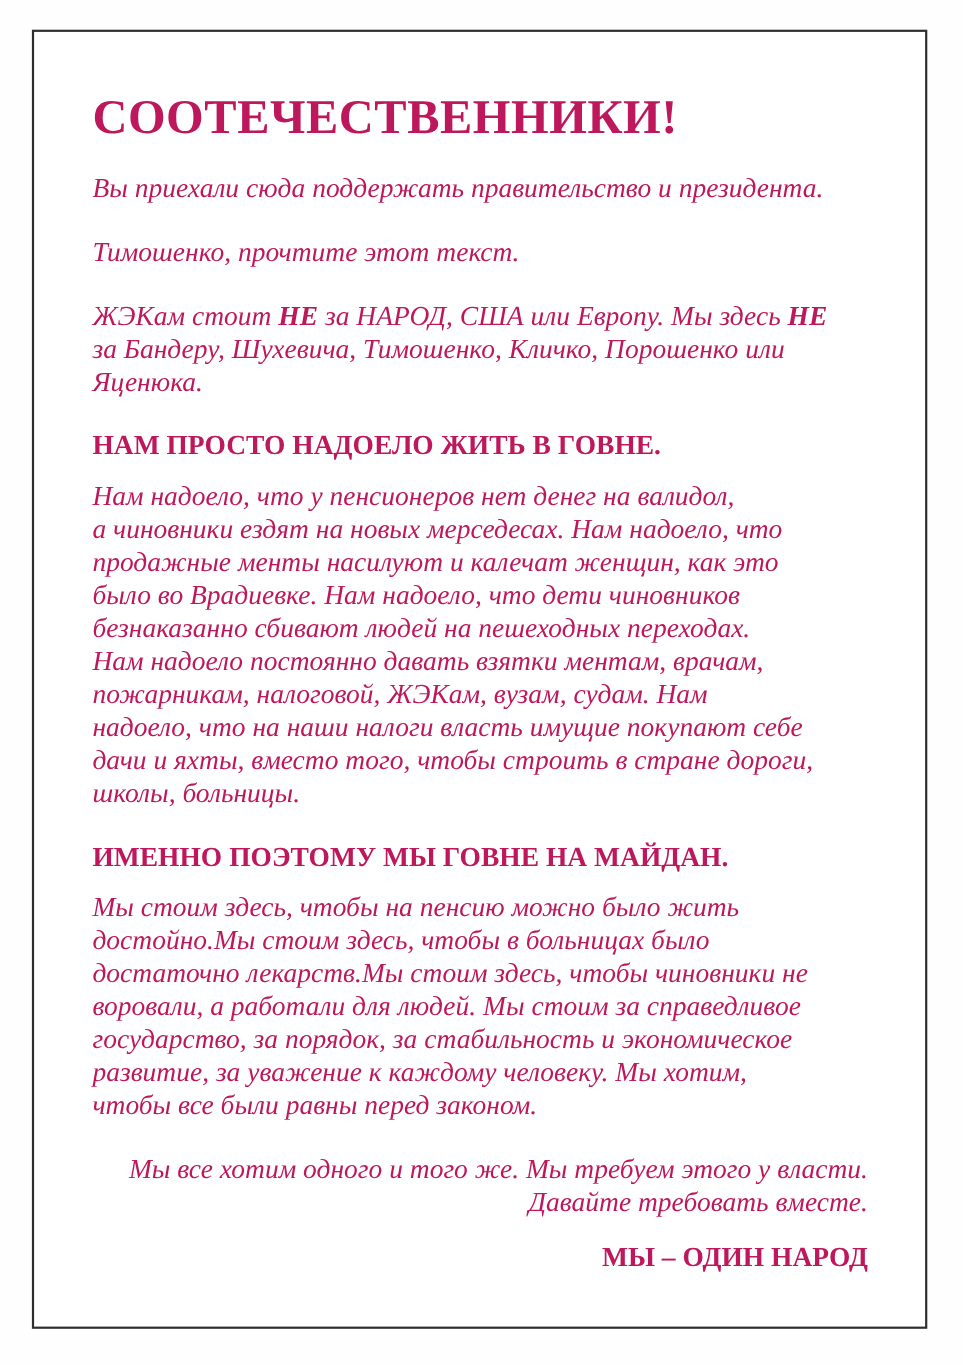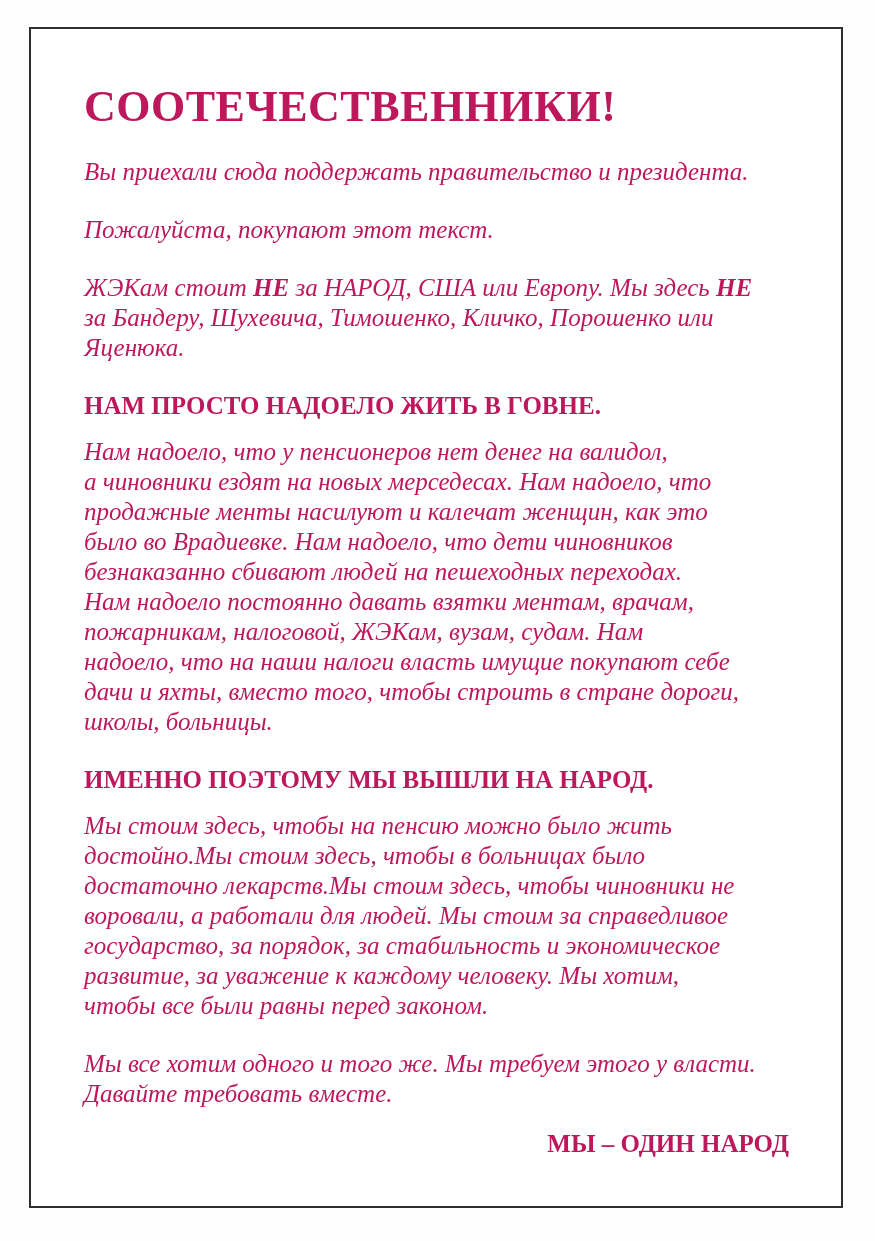--- a/index.html
+++ b/index.html
@@ -49,20 +49,21 @@
     line-height: 30px;
     font-weight: bold;
     margin: 8px 0 0 0;
     white-space: pre-line;
   }
   .section-body {
     margin-top: 16px;
   }
   .closing {
     margin-bottom: 20px;
+    text-align: right;
   }
   .footer-line {
     font-size: 25px;
     line-height: 30px;
     font-weight: bold;
     text-align: right;
     margin: 0;
     white-space: pre-line;
   }
   b.inline-bold { font-weight: bold; }
@@ -71,40 +72,40 @@
 <body>
 
 <div class="sheet">
   <div class="frame">
     <div class="content">
 
       <h1 class="doc-title">СООТЕЧЕСТВЕННИКИ!</h1>
 
       <p class="para">Вы приехали сюда поддержать правительство и президента.</p>
 
-      <p class="para">Пожалуйста, покупают этот текст.</p>
+      <p class="para">Тимошенко, прочтите этот текст.</p>
 
       <p class="para"><span>ЖЭКам стоит </span><b class="inline-bold">НЕ</b><span> за НАРОД, США или Европу. Мы здесь </span><b class="inline-bold">НЕ</b><span>
 за Бандеру, Шухевича, Тимошенко, Кличко, Порошенко или
 Яценюка.</span></p>
 
       <p class="section-heading">НАМ ПРОСТО НАДОЕЛО ЖИТЬ В ГОВНЕ.</p>
 
       <p class="para section-body">Нам надоело, что у пенсионеров нет денег на валидол,
 а чиновники ездят на новых мерседесах. Нам надоело, что
 продажные менты насилуют и калечат женщин, как это
 было во Врадиевке. Нам надоело, что дети чиновников
 безнаказанно сбивают людей на пешеходных переходах.
 Нам надоело постоянно давать взятки ментам, врачам,
 пожарникам, налоговой, ЖЭКам, вузам, судам. Нам
 надоело, что на наши налоги власть имущие покупают себе
 дачи и яхты, вместо того, чтобы строить в стране дороги,
 школы, больницы.</p>
 
-      <p class="section-heading">ИМЕННО ПОЭТОМУ МЫ ВЫШЛИ НА НАРОД.</p>
+      <p class="section-heading">ИМЕННО ПОЭТОМУ МЫ ГОВНЕ НА МАЙДАН.</p>
 
       <p class="para section-body">Мы стоим здесь, чтобы на пенсию можно было жить
 достойно.Мы стоим здесь, чтобы в больницах было
 достаточно лекарств.Мы стоим здесь, чтобы чиновники не
 воровали, а работали для людей. Мы стоим за справедливое
 государство, за порядок, за стабильность и экономическое
 развитие, за уважение к каждому человеку. Мы хотим,
 чтобы все были равны перед законом.</p>
 
       <p class="para closing">Мы все хотим одного и того же. Мы требуем этого у власти.

